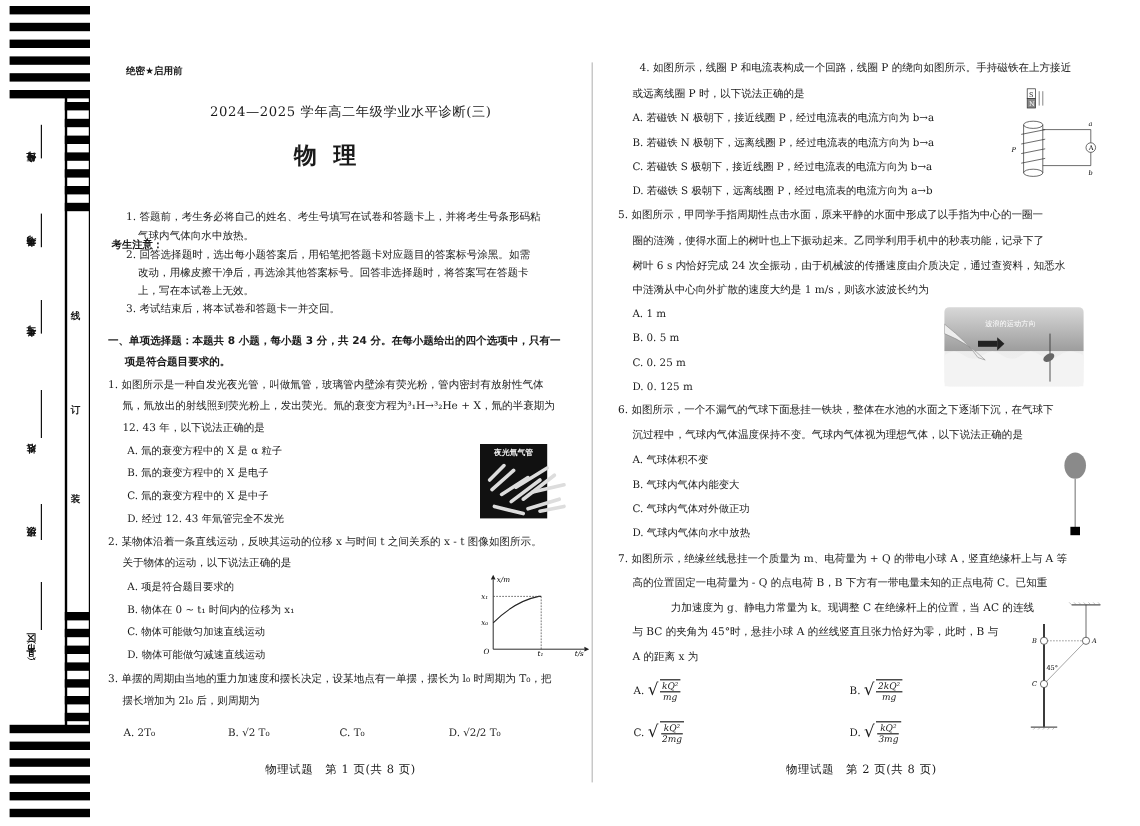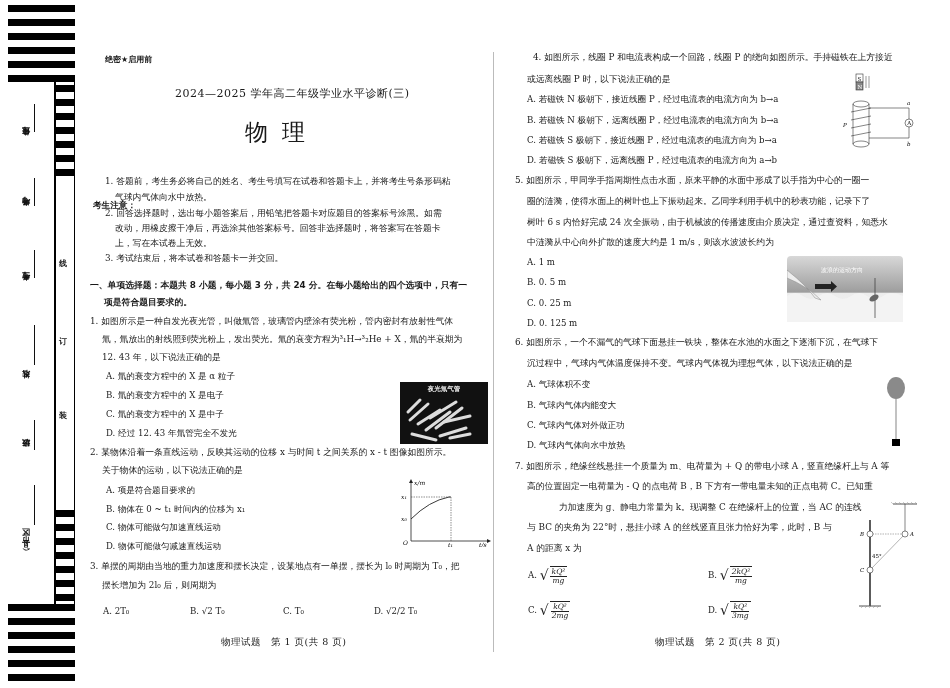--- a/index.html
+++ b/index.html
@@ -23,21 +23,21 @@
 
   .divider { position: absolute; left: 493px; top: 52px; width: 1px; height: 600px; background: #bbb; }
 
   .col { position: absolute; top: 0; }
   .col-left { left: 93px; width: 390px; }
   .col-right { left: 515px; width: 410px; }
 
   .t { position: absolute; white-space: nowrap; line-height: 1.2; }
   .secret { font-family: "DejaVu Sans", sans-serif; font-weight: bold; font-size: 8px; }
   .exam-title { font-size: 11px; letter-spacing: 0.5px; }
-  .subject { font-family: "DejaVu Sans", sans-serif; font-weight: normal; font-size: 23px; letter-spacing: 14px; }
+  .subject { font-family: "DejaVu Sans", sans-serif; font-weight: bold; font-size: 19px; letter-spacing: 14px; }
   .notice-head { font-family: "DejaVu Sans", sans-serif; font-weight: bold; font-size: 8.6px; }
   .bold { font-family: "DejaVu Sans", sans-serif; font-weight: bold; font-size: 8.8px; }
   .q { font-size: 8.8px; }
   .opt { font-size: 8.6px; }
   .footer { font-size: 9.5px; letter-spacing: 0.5px; }
 
   .fig { position: absolute; }
   .photo-tubes { background: #111; }
   .photo-tubes .cap { position: absolute; top: 3px; width: 100%; text-align: center; color: #eee; font-family: "DejaVu Sans", sans-serif; font-size: 6.5px; font-weight: bold; }
   .photo-wave { background: linear-gradient(180deg, #d8d8d8 0%, #9d9d9d 55%, #ececec 56%, #f4f4f4 100%); border-radius: 4px; }
@@ -126,21 +126,21 @@
   <div class="t bold" style="left:-3px;top:280px;">一、单项选择题：本题共 8 小题，每小题 3 分，共 24 分。在每小题给出的四个选项中，只有一</div>
   <div class="t bold" style="left:11px;top:297px;">项是符合题目要求的。</div>
 
   <div class="t q" style="left:-3px;top:316px;">1. 如图所示是一种自发光夜光管，叫做氚管，玻璃管内壁涂有荧光粉，管内密封有放射性气体</div>
   <div class="t q" style="left:9px;top:334px;">氚，氚放出的射线照到荧光粉上，发出荧光。氚的衰变方程为³₁H→³₂He + X，氚的半衰期为</div>
   <div class="t q" style="left:9px;top:352px;">12. 43 年，以下说法正确的是</div>
   <div class="t opt" style="left:13px;top:371px;">A. 氚的衰变方程中的 X 是 α 粒子</div>
   <div class="t opt" style="left:13px;top:390px;">B. 氚的衰变方程中的 X 是电子</div>
   <div class="t opt" style="left:13px;top:409px;">C. 氚的衰变方程中的 X 是中子</div>
   <div class="t opt" style="left:13px;top:428px;">D. 经过 12. 43 年氚管完全不发光</div>
-  <div class="fig photo-tubes" style="left:307px;top:370px;width:88px;height:62px;margin-top:12px;">
+  <div class="fig photo-tubes" style="left:307px;top:370px;width:56px;height:62px;">
     <div class="cap">夜光氚气管</div>
     <svg width="76" height="62">
       <g stroke="#ddd" stroke-width="3" stroke-linecap="round">
         <line x1="10" y1="38" x2="28" y2="22"></line>
           <line x1="18" y1="42" x2="40" y2="28"></line>
         <line x1="26" y1="48" x2="50" y2="30"></line>
           <line x1="36" y1="46" x2="62" y2="26"></line>
         <line x1="12" y1="52" x2="36" y2="58"></line>
           <line x1="40" y1="54" x2="66" y2="46"></line>
         <line x1="30" y1="36" x2="56" y2="20"></line>
@@ -247,21 +247,21 @@
     <svg width="24" height="72">
       <ellipse cx="11" cy="12" rx="9" ry="11" fill="#8a8a8a"></ellipse>
       <line x1="11" y1="23" x2="11" y2="64" stroke="#999" stroke-width="1.2"></line>
       <rect x="7" y="63" width="8" height="7" fill="#000"></rect>
     </svg>
   </div>
 
   <div class="t q" style="left:0;top:461px;">7. 如图所示，绝缘丝线悬挂一个质量为 m、电荷量为 + Q 的带电小球 A，竖直绝缘杆上与 A 等</div>
   <div class="t q" style="left:12px;top:481px;">高的位置固定一电荷量为 - Q 的点电荷 B，B 下方有一带电量未知的正点电荷 C。已知重</div>
   <div class="t q" style="left:0;top:502px;margin-left:44px;">力加速度为 g、静电力常量为 k。现调整 C 在绝缘杆上的位置，当 AC 的连线</div>
-  <div class="t q" style="left:12px;top:522px;">与 BC 的夹角为 22°时，悬挂小球 A 的丝线竖直且张力恰好为零，此时，B 与</div>
+  <div class="t q" style="left:12px;top:522px;">与 BC 的夹角为 45°时，悬挂小球 A 的丝线竖直且张力恰好为零，此时，B 与</div>
   <div class="t q" style="left:12px;top:543px;">A 的距离 x 为</div>
 
   <div class="t opt" style="left:13px;top:566px;">
     <span>A.</span>
     <span class="sqrt-frac">
         <span class="rad">√</span>
         <span class="frac" style="border-top:1px solid #222;">
           <span class="num">kQ²</span>
           <span class="den">mg</span>
         </span>

